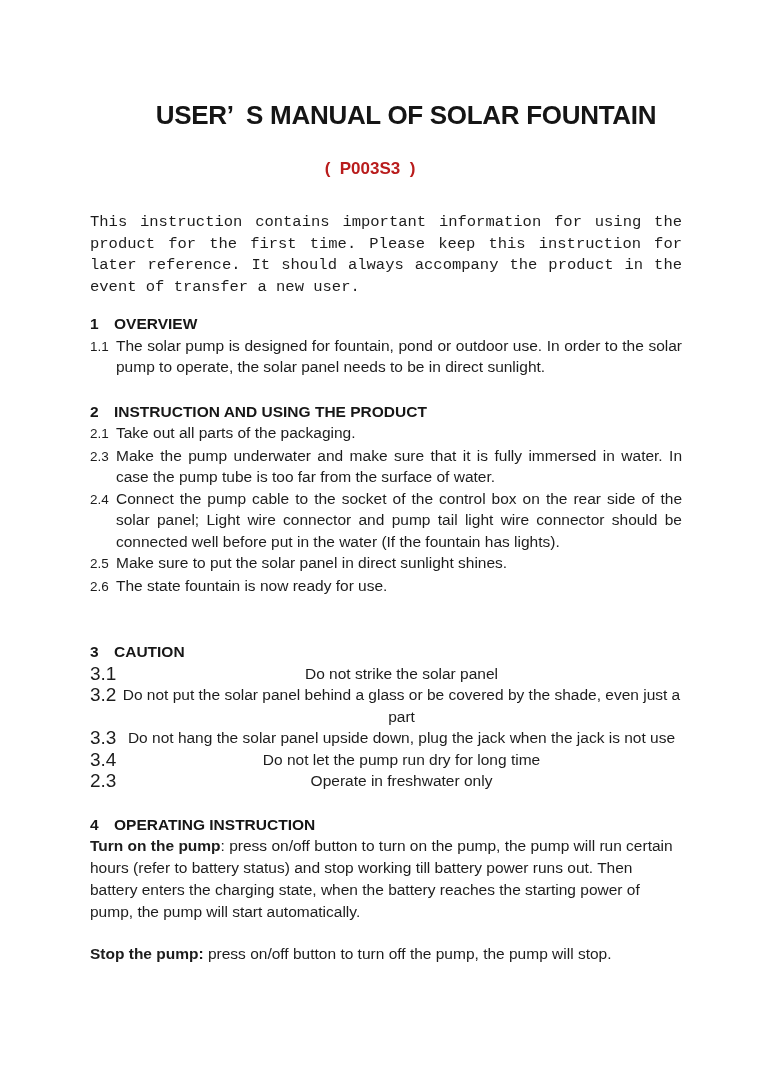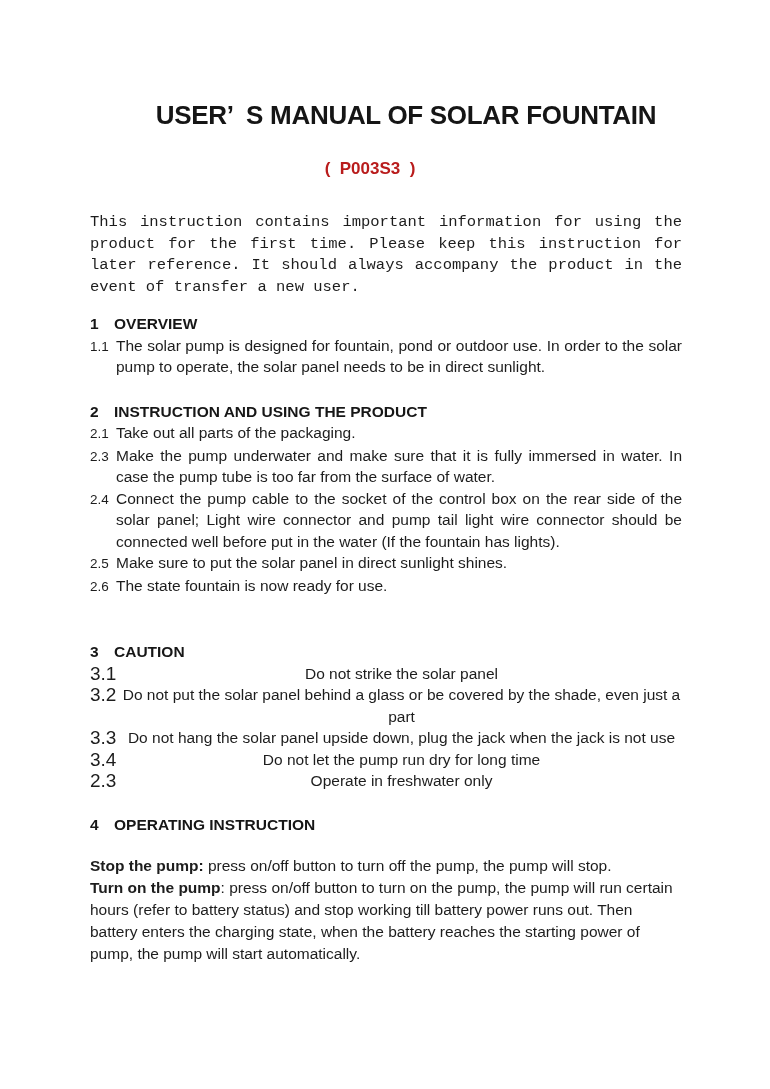--- a/index.html
+++ b/index.html
@@ -147,22 +147,22 @@
         <span class="num">2.3</span>
         <span class="txt">Operate in freshwater only</span>
       </div>
     </div>
 
     <div class="section sec4">
       <div class="sec-heading">
         <span class="sn">4</span>
         <span class="sh">OPERATING INSTRUCTION</span>
       </div>
+      <p class="para body-text">
+        <span class="lead">Turn on the pump</span><span>: press on/off button to turn on the pump, the pump will run certain hours (refer to battery status) and stop working till battery power runs out. Then battery enters the charging state, when the battery reaches the starting power of pump, the pump will start automatically.</span>
+      </p>
       <p class="para para-stop body-text">
         <span class="lead">Stop the pump:</span><span> press on/off button to turn off the pump, the pump will stop.</span>
-      </p>
-      <p class="para body-text">
-        <span class="lead">Turn on the pump</span><span>: press on/off button to turn on the pump, the pump will run certain hours (refer to battery status) and stop working till battery power runs out. Then battery enters the charging state, when the battery reaches the starting power of pump, the pump will start automatically.</span>
       </p>
     </div>
 
   </div>
 </div>
 
 </body></html>

